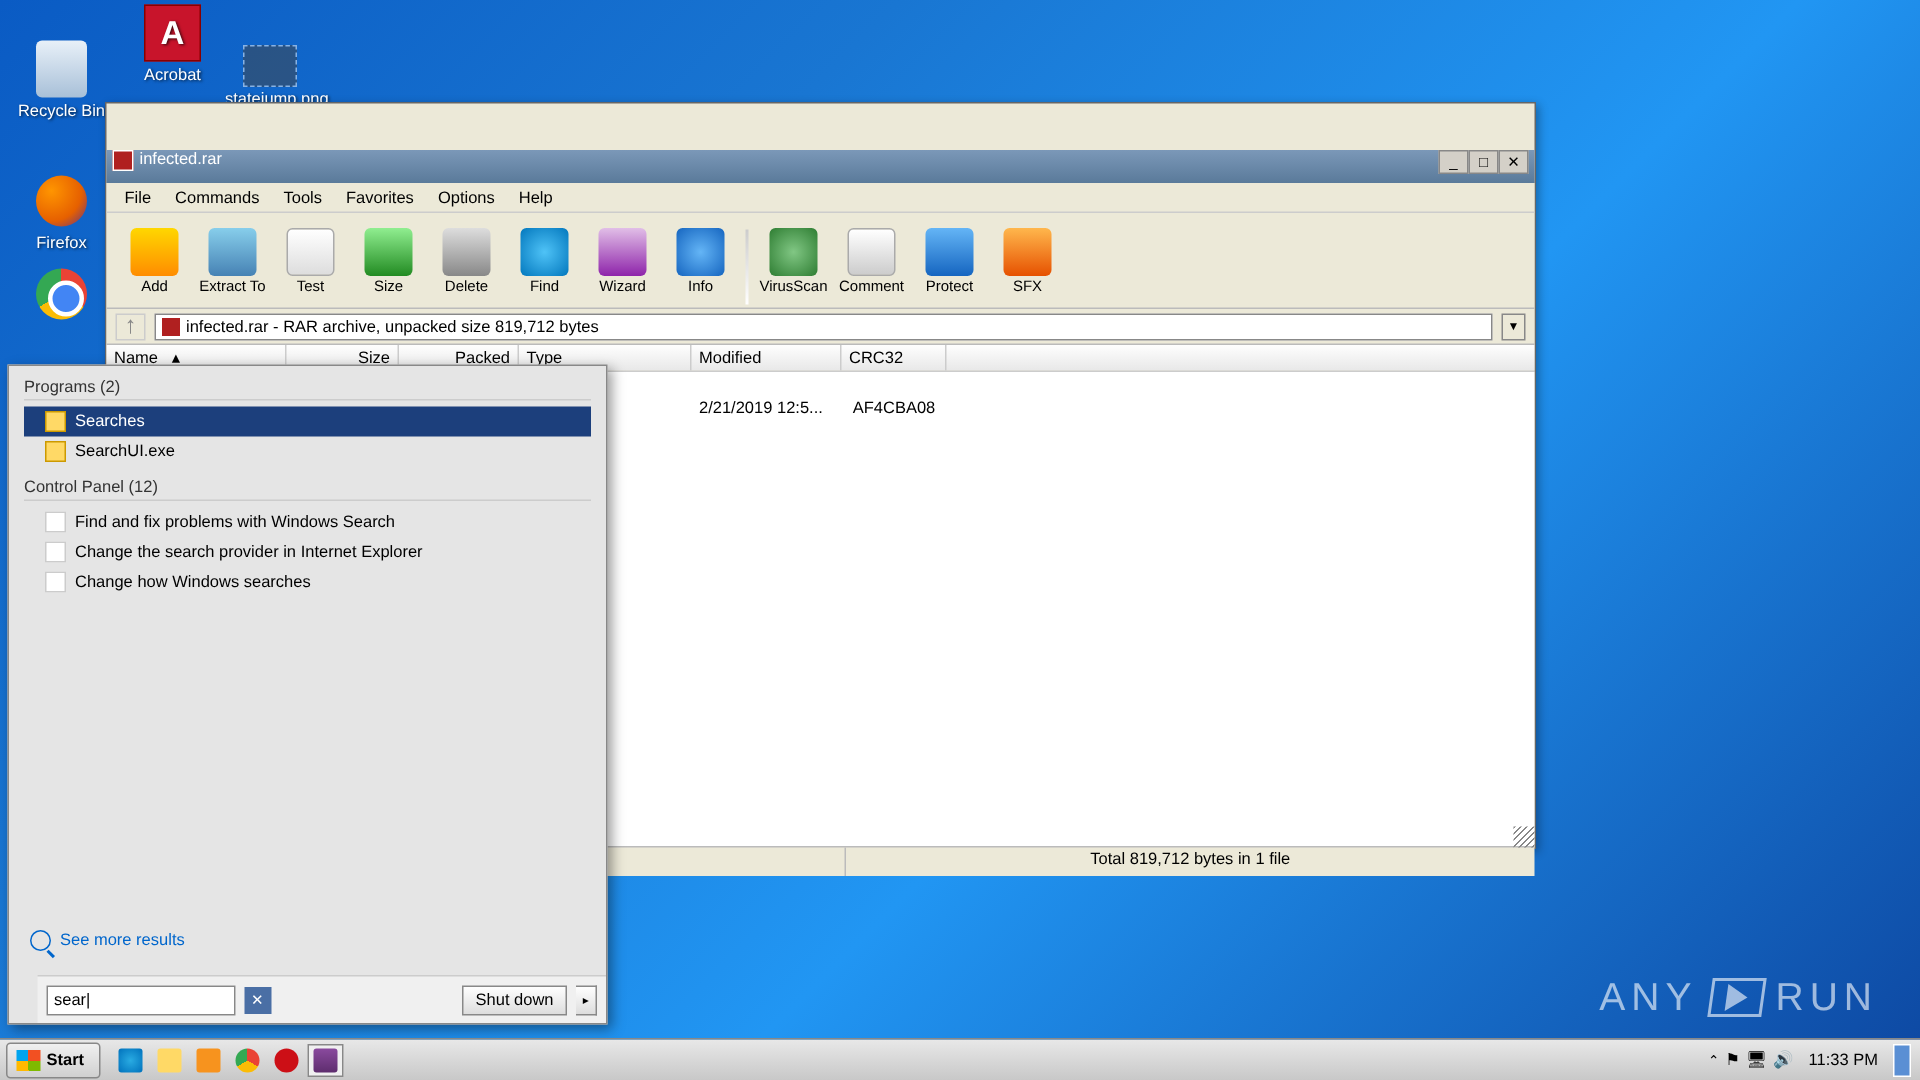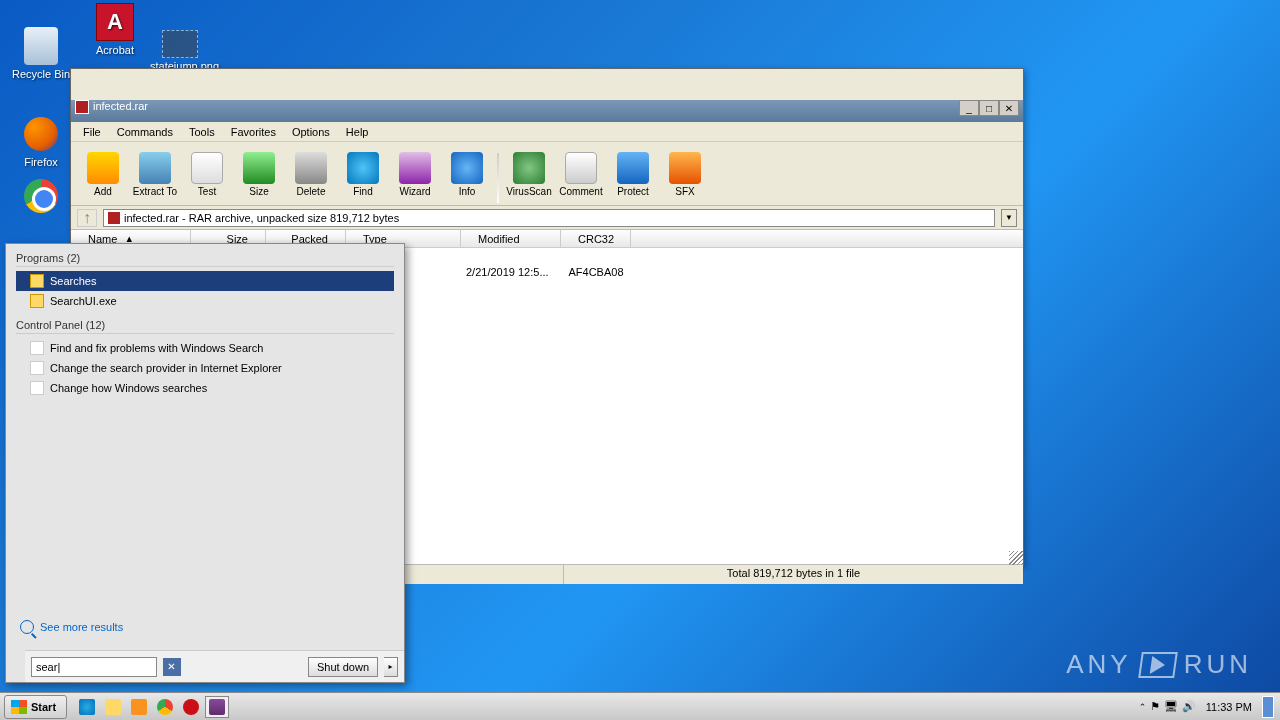--- a/index.html
+++ b/index.html
@@ -29,21 +29,21 @@
 .tbtn { width:52px; height:58px; display:flex; flex-direction:column; align-items:center; justify-content:center; font-size:10px; cursor:pointer; border:1px solid transparent; }
 .tbtn .ti { width:32px; height:32px; border-radius:4px; margin-bottom:2px; }
 .tsep { width:2px; height:50px; background:linear-gradient(#ccc,#fff); margin:0 4px; }
 .i-add{background:linear-gradient(#ffd700,#ff8c00);} .i-ext{background:linear-gradient(#87ceeb,#4682b4);} .i-test{background:linear-gradient(#fff,#ddd);border:1px solid #aaa;} .i-view{background:linear-gradient(#90ee90,#228b22);} .i-del{background:linear-gradient(#ddd,#888);} .i-find{background:radial-gradient(#4fc3f7,#0277bd);} .i-wiz{background:linear-gradient(#e1bee7,#8e24aa);} .i-info{background:radial-gradient(#64b5f6,#1565c0);border-radius:50%;} .i-vs{background:radial-gradient(#81c784,#2e7d32);border-radius:50%;} .i-cmt{background:linear-gradient(#fff,#ccc);border:1px solid #aaa;} .i-prot{background:linear-gradient(#64b5f6,#1565c0);} .i-sfx{background:linear-gradient(#ffb74d,#e65100);}
 .pathbar { height:24px; background:#ece9d8; display:flex; align-items:center; padding:2px 6px; gap:6px; border-bottom:1px solid #bbb; }
 .pathbar .uparrow { width:20px; height:18px; display:flex; align-items:center; justify-content:center; color:#888; border:1px solid #ccc; }
 .pathbar .pathinput { flex:1; height:18px; background:#fff; border:1px solid #888; display:flex; align-items:center; padding:0 4px; font-size:11px; }
 .pathbar .pathinput .pi { width:12px; height:12px; background:#b02020; margin-right:4px; }
 .pathbar .dd { width:16px; height:18px; background:#ece9d8; border:1px solid #888; display:flex; align-items:center; justify-content:center; font-size:8px; }
 .listheader { height:18px; background:linear-gradient(#fefefe,#e8e8e8); border-bottom:1px solid #ccc; display:flex; font-size:11px; }
-.listheader .col { border-right:1px solid #ccc; padding:2px 17px; display:flex; align-items:center; }
+.listheader .col { border-right:1px solid #ccc; padding:2px 5px; display:flex; align-items:center; }
 .c-name{width:120px;} .c-size{width:75px;justify-content:flex-end;} .c-pack{width:80px;justify-content:flex-end;} .c-type{width:115px;} .c-mod{width:100px;} .c-crc{width:70px;}
 .listbody { height:316px; background:#fff; font-size:11px; }
 .row { height:16px; display:flex; align-items:center; padding:0; }
 .row .cc { padding:0 5px; }
 .row .cc.name{width:120px;display:flex;align-items:center;gap:3px;} .row .cc.size{width:75px;text-align:right;} .row .cc.pack{width:80px;text-align:right;} .row .cc.type{width:115px;} .row .cc.mod{width:100px;} .row .cc.crc{width:70px;text-align:center;}
 .fico { width:13px; height:11px; background:#ffd966; border:1px solid #cc9900; }
 .status { height:20px; background:#ece9d8; border-top:1px solid #bbb; display:flex; font-size:11px; }
 .status .s1{width:493px; border-right:1px solid #bbb;} .status .s2{flex:1; padding:2px 6px;text-align:center;}
 .resize { position:absolute; right:0; bottom:0; width:14px; height:14px; background:repeating-linear-gradient(135deg,#888 0 1px,transparent 1px 3px); }
 

